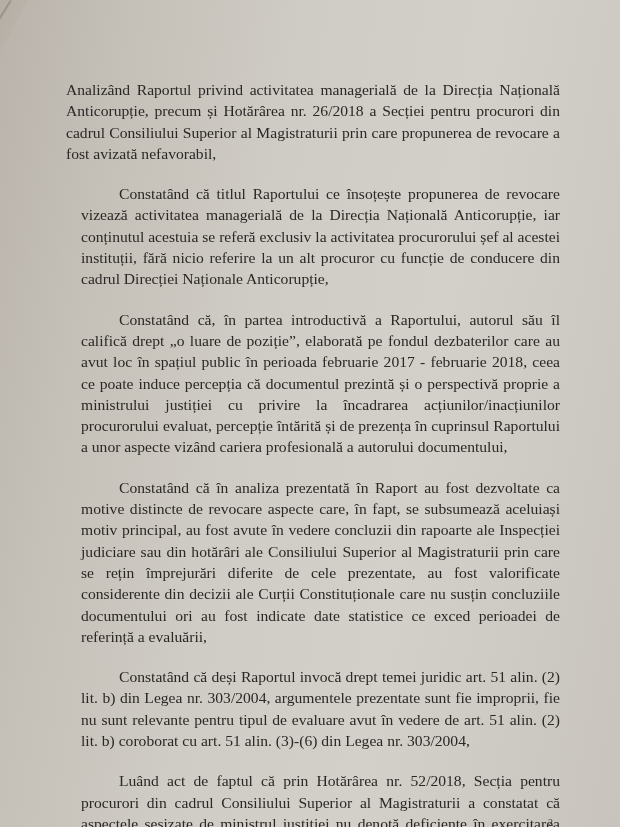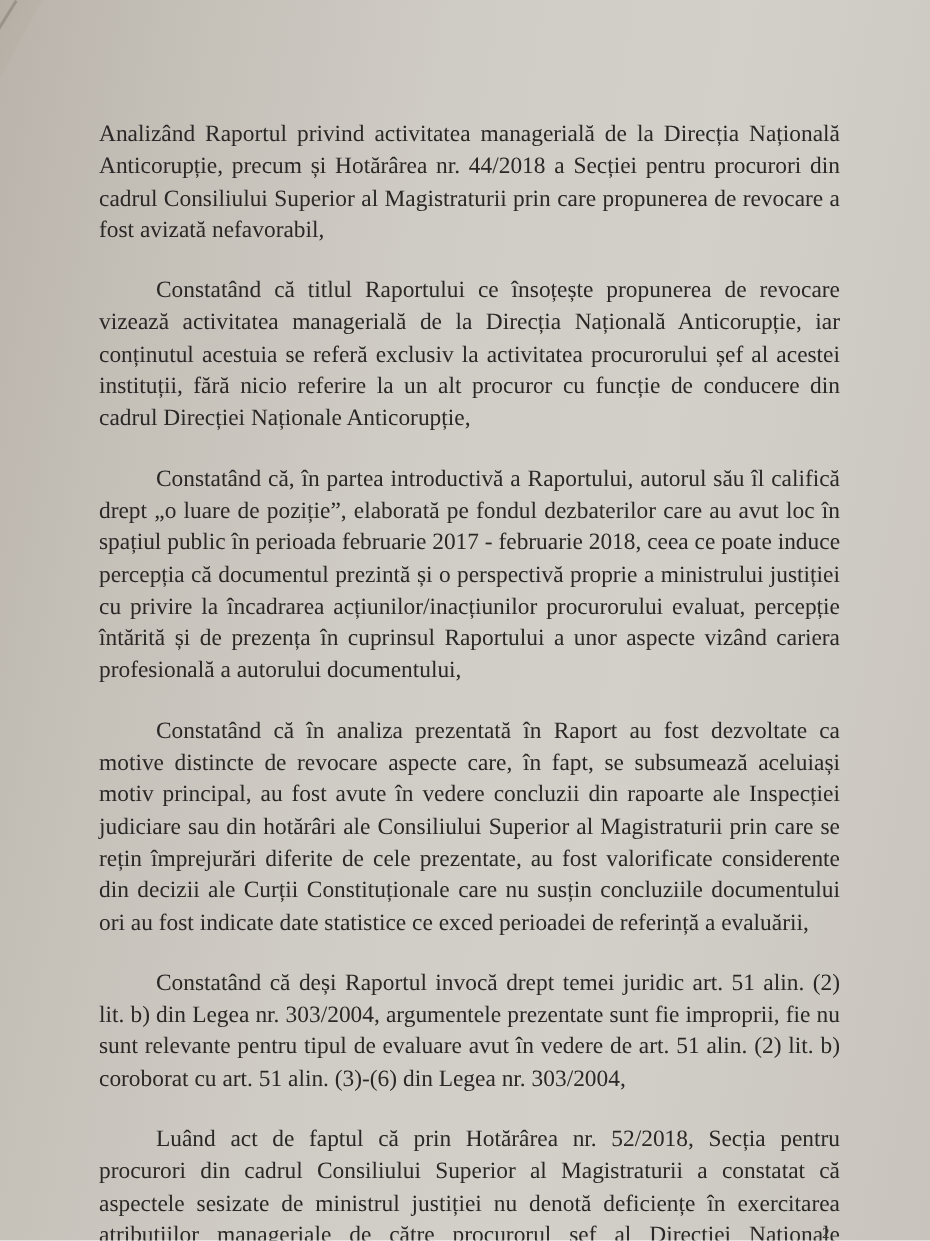--- a/index.html
+++ b/index.html
@@ -16,33 +16,33 @@
     }
     .edge-line {
       position: absolute; left: 10px; top: 0; width: 2px; height: 140px;
       background: #8f877d; transform: rotate(32deg); transform-origin: top left; opacity: 0.7;
     }
     .page {
       position: absolute; left: 66px; top: 79px; width: 494px;
       font-size: 15.6px; line-height: 21.3px;
     }
     .para { margin: 0 0 19px 0; text-align: justify; text-align-last: left; }
-    .para.indent { text-indent: 38px; }
+    .para.indent { text-indent: 38px; margin-left: 15px; }
     .page-num {
       position: absolute; left: 548px; top: 817px; font-size: 10px; color: #3a3734;
     }
   </style>
 </head>
 <body>
 
 <div class="edge"></div>
 <div class="edge-line"></div>
 
 <div class="page">
-  <p class="para">Analizând Raportul privind activitatea managerială de la Direcția Națională Anticorupție, precum și Hotărârea nr. 44/2018 a Secției pentru procurori din cadrul Consiliului Superior al Magistraturii prin care propunerea de revocare a fost avizată nefavorabil,</p>
+  <p class="para">Analizând Raportul privind activitatea managerială de la Direcția Națională Anticorupție, precum și Hotărârea nr. 26/2018 a Secției pentru procurori din cadrul Consiliului Superior al Magistraturii prin care propunerea de revocare a fost avizată nefavorabil,</p>
   <p class="para indent">Constatând că titlul Raportului ce însoțește propunerea de revocare vizează activitatea managerială de la Direcția Națională Anticorupție, iar conținutul acestuia se referă exclusiv la activitatea procurorului șef al acestei instituții, fără nicio referire la un alt procuror cu funcție de conducere din cadrul Direcției Naționale Anticorupție,</p>
   <p class="para indent">Constatând că, în partea introductivă a Raportului, autorul său îl califică drept „o luare de poziție”, elaborată pe fondul dezbaterilor care au avut loc în spațiul public în perioada februarie 2017 - februarie 2018, ceea ce poate induce percepția că documentul prezintă și o perspectivă proprie a ministrului justiției cu privire la încadrarea acțiunilor/inacțiunilor procurorului evaluat, percepție întărită și de prezența în cuprinsul Raportului a unor aspecte vizând cariera profesională a autorului documentului,</p>
   <p class="para indent">Constatând că în analiza prezentată în Raport au fost dezvoltate ca motive distincte de revocare aspecte care, în fapt, se subsumează aceluiași motiv principal, au fost avute în vedere concluzii din rapoarte ale Inspecției judiciare sau din hotărâri ale Consiliului Superior al Magistraturii prin care se rețin împrejurări diferite de cele prezentate, au fost valorificate considerente din decizii ale Curții Constituționale care nu susțin concluziile documentului ori au fost indicate date statistice ce exced perioadei de referință a evaluării,</p>
   <p class="para indent">Constatând că deși Raportul invocă drept temei juridic art. 51 alin. (2) lit. b) din Legea nr. 303/2004, argumentele prezentate sunt fie improprii, fie nu sunt relevante pentru tipul de evaluare avut în vedere de art. 51 alin. (2) lit. b) coroborat cu art. 51 alin. (3)-(6) din Legea nr. 303/2004,</p>
   <p class="para indent">Luând act de faptul că prin Hotărârea nr. 52/2018, Secția pentru procurori din cadrul Consiliului Superior al Magistraturii a constatat că aspectele sesizate de ministrul justiției nu denotă deficiențe în exercitarea atribuțiilor manageriale de către procurorul șef al Direcției Naționale Anticorupție, în conținutul Raportului fiind enumerate generic componentele manageriale, fără o individualizare concretă a resurselor nelegal folosite,</p>
 </div>
 
 <div class="page-num">2</div>
 
 </body></html>

